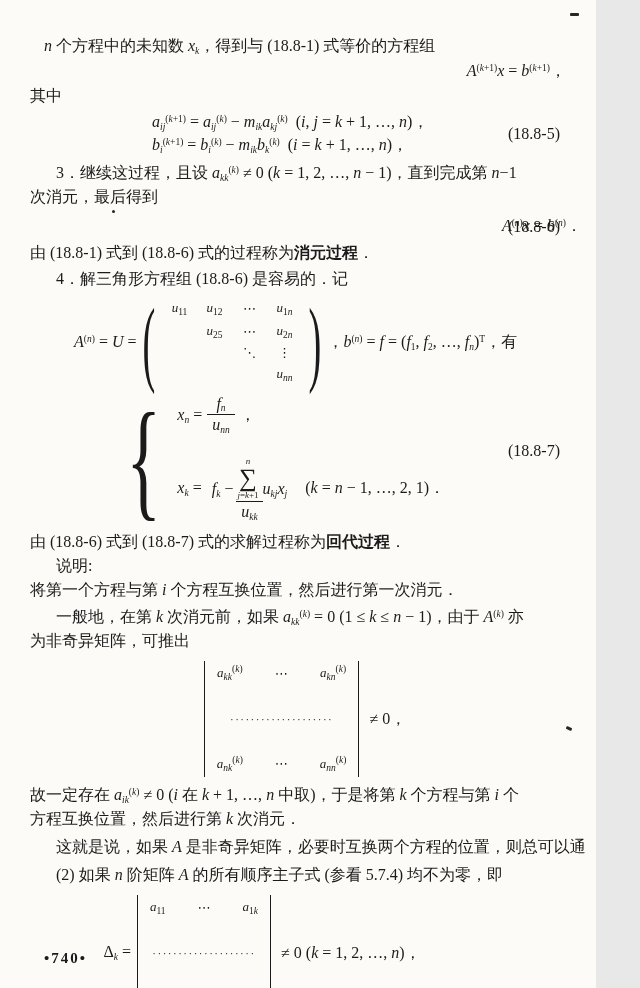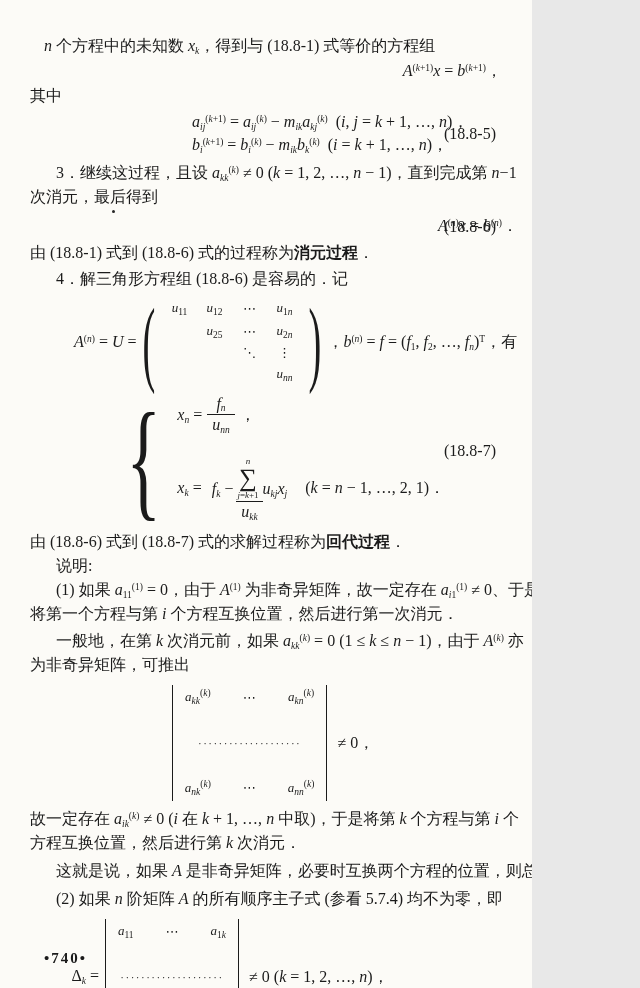--- a/index.html
+++ b/index.html
@@ -1,18 +1,18 @@
 <!DOCTYPE html>
 <html><head>
 <meta charset="utf-8">
 <style>
   html,body{margin:0;padding:0;background:#e8e8e8;}
   .page{
     position:relative;
-    width:532px;height:988px;
+    width:596px;height:988px;
     background:#fcfbf7;
     color:#1b1b1b;
     font-family:"Liberation Serif","DejaVu Serif","DejaVu Sans",serif;
     font-size:16px;
     box-sizing:border-box;
     padding:34px 30px 0 30px;
     overflow:hidden;
   }
   i{font-style:italic;}
   b{font-weight:bold;}
@@ -20,21 +20,21 @@
   sub{vertical-align:-3px;}
   sup{vertical-align:5px;}
   .bodyline{line-height:24px;white-space:nowrap;}
   .indent{padding-left:26px;}
   .halfindent{padding-left:14px;}
   
   .display{position:relative;}
   .eqno{position:absolute;right:6px;top:50%;transform:translateY(-50%);}
   
   .eqblock{padding-left:122px;line-height:23px;margin:2px 0 5px 0;}
-  .eqblock .eline{white-space:nowrap;margin-left:40px;}
+  .eqblock .eline{white-space:nowrap;}
   
   .ctr{text-align:right;}
   .f-main{margin:3px 0 2px 0;}
   .f-6{margin:7px 0 4px 0;}
   
   .matrixrow{display:flex;align-items:center;margin:6px 0 8px 44px;white-space:nowrap;}
   .bigparen{font-size:96px;font-weight:400;line-height:90px;transform:scaleX(.4);transform-origin:center;display:inline-block;margin:0 -8px;}
   .mgrid{display:grid;grid-template-columns:auto auto auto auto;column-gap:9px;row-gap:5px;font-size:13px;text-align:center;align-items:center;padding:0 10px;}
   .mgrid span{min-width:26px;display:inline-block;}
   .mlead{margin-right:4px;}
@@ -154,21 +154,20 @@
         <span class="systail">(<i>k</i> = <i>n</i> − 1, …, 2, 1)．</span>
       </div>
     </div>
     <span class="eqno">(18.8-7)</span>
   </div>
 
   <div class="bodyline" style="margin-top:4px;">由 (18.8-6) 式到 (18.8-7) 式的求解过程称为<b>回代过程</b>．</div>
 
   <div class="bodyline indent">说明:</div>
 
-  <div class="bodyline indent">(1) 如果 <i>a</i><sub>11</sub><sup>(1)</sup> = 0，由于 <i>A</i><sup>(1)</sup> 为非奇异矩阵，故一定存在 <i>a</i><sub><i>i</i>1</sub><sup>(1)</sup> ≠ 0、于是</div>
   <div class="bodyline">将第一个方程与第 <i>i</i> 个方程互换位置，然后进行第一次消元．</div>
 
   <div class="bodyline indent" style="margin-top:3px;">一般地，在第 <i>k</i> 次消元前，如果 <i>a</i><sub><i>kk</i></sub><sup>(<i>k</i>)</sup> = 0 (1 ≤ <i>k</i> ≤ <i>n</i> − 1)，由于 <i>A</i><sup>(<i>k</i>)</sup> 亦</div>
   <div class="bodyline">为非奇异矩阵，可推出</div>
 
   <div class="detrow" style="margin:8px 0 6px 0;transform:translateX(4px);">
     <span class="det">
       <span class="detgrid">
         <span><i>a</i><sub><i>kk</i></sub><sup>(<i>k</i>)</sup></span>
         <span>⋯</span>

